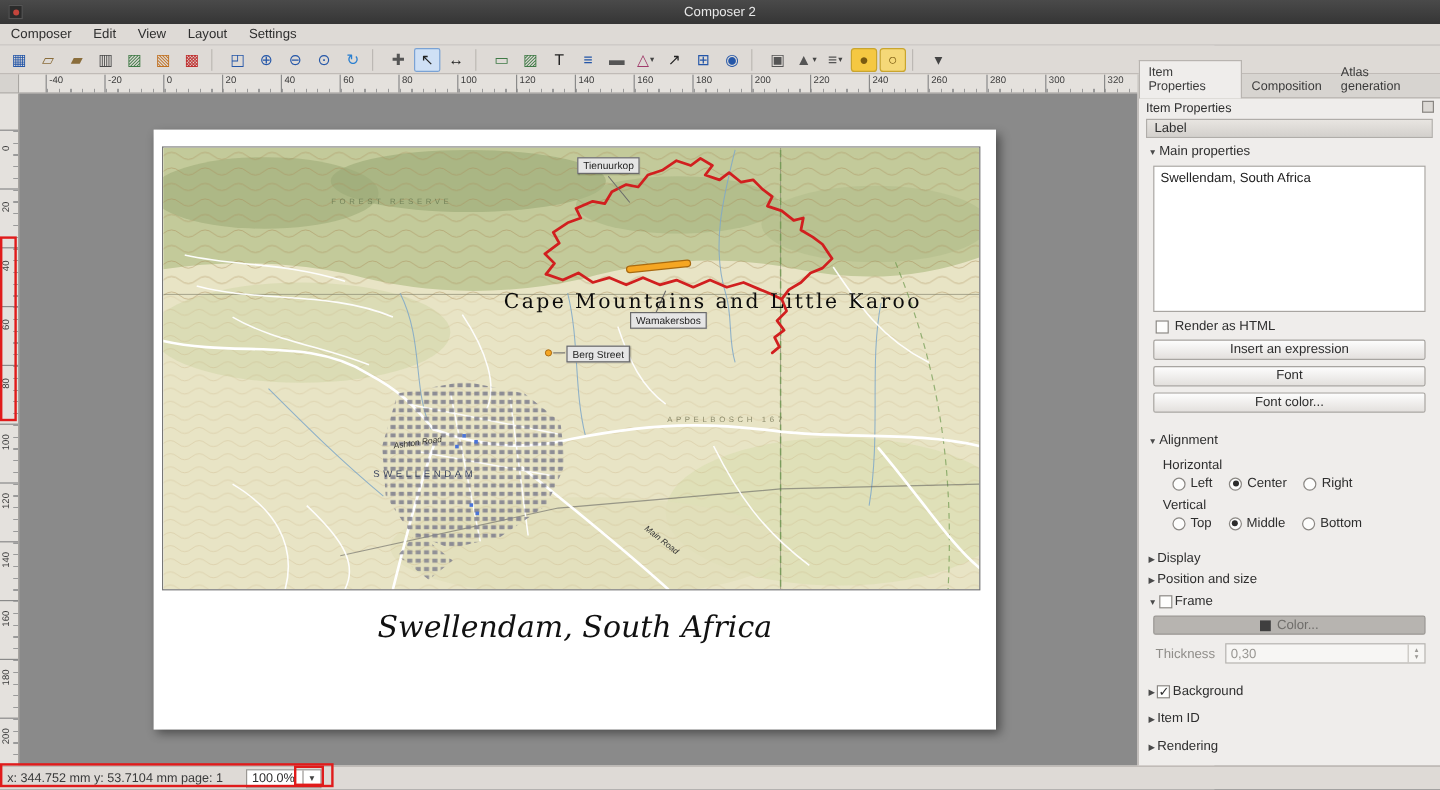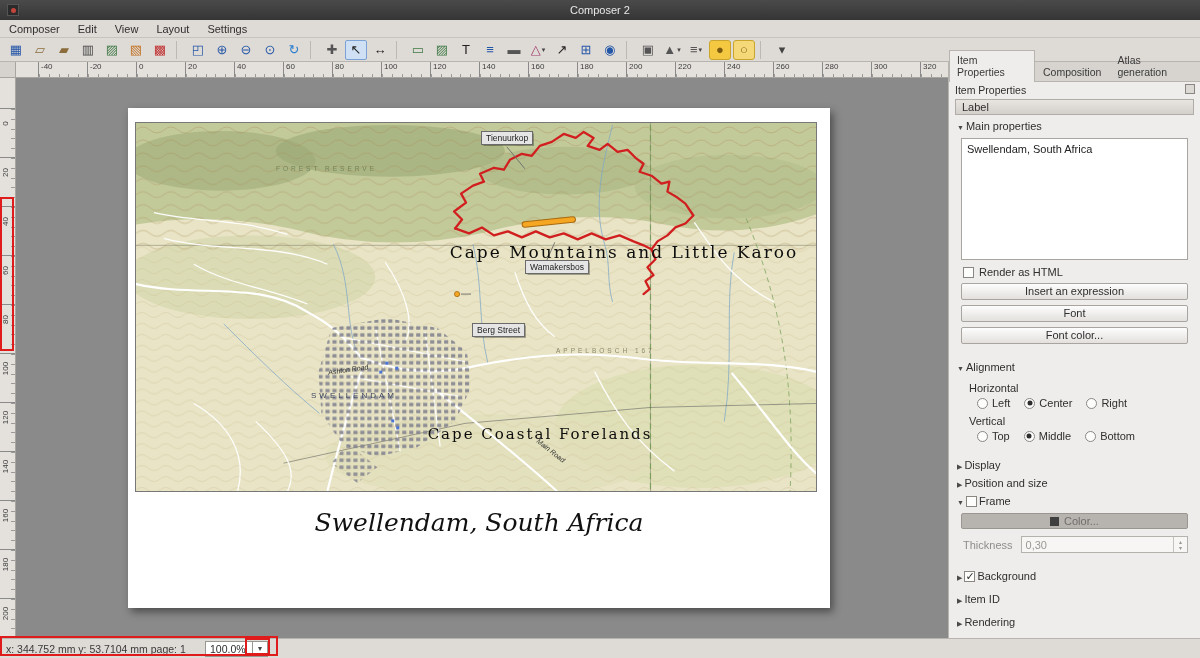--- a/index.html
+++ b/index.html
@@ -367,26 +367,25 @@
           <path d="M390,102 L438,97" stroke="#a86a10" stroke-width="6.5" fill="none" stroke-linecap="round"></path>
           <path d="M390,102 L438,97" stroke="#f5a623" stroke-width="4.5" fill="none" stroke-linecap="round"></path>
           <circle cx="322" cy="172" r="2.6" fill="#f5a623" stroke="#a86a10" stroke-width="0.8"></circle>
           <g stroke="#6a6a6a" stroke-width="0.9" fill="none">
             <path d="M372,24 L390,46"></path>
             <path d="M412,138 L420,120"></path>
             <path d="M336,172 L326,172"></path>
           </g>
         </svg>
 
-        <div class="map-overlay region-label region-1" style="left:458px; top:129px;margin-left:30px;">Cape Mountains and Little Karoo</div>
-        <div class="map-overlay region-label region-2" style="left:404px; top:311px;">Cape Coastal Forelands</div>
+        <div class="map-overlay region-label region-1" style="left:458px; top:129px;">Cape Mountains and Little Karoo</div>
 
         <div class="map-overlay callout" style="left:345px; top:8px;">Tienuurkop</div>
         <div class="map-overlay callout" style="left:389px; top:137px;">Wamakersbos</div>
-        <div class="map-overlay callout" style="left:336px; top:165px;margin-top:35px;">Berg Street</div>
+        <div class="map-overlay callout" style="left:336px; top:165px;">Berg Street</div>
 
         <div class="map-overlay town-label" style="left:218px; top:272px;">SWELLENDAM</div>
         <div class="map-overlay street-label" style="left:192px; top:243px; transform:rotate(-8deg);">Ashton Road</div>
         <div class="map-overlay street-label" style="left:398px; top:324px; transform:rotate(38deg);">Main Road</div>
         <div class="map-overlay faint-label" style="left:140px; top:42px;">FOREST RESERVE</div>
         <div class="map-overlay faint-label" style="left:420px; top:224px; color:#7a7a5a;">APPELBOSCH 167</div>
       </div>
 
       <div class="page-title">Swellendam, South Africa</div>
     </div>

